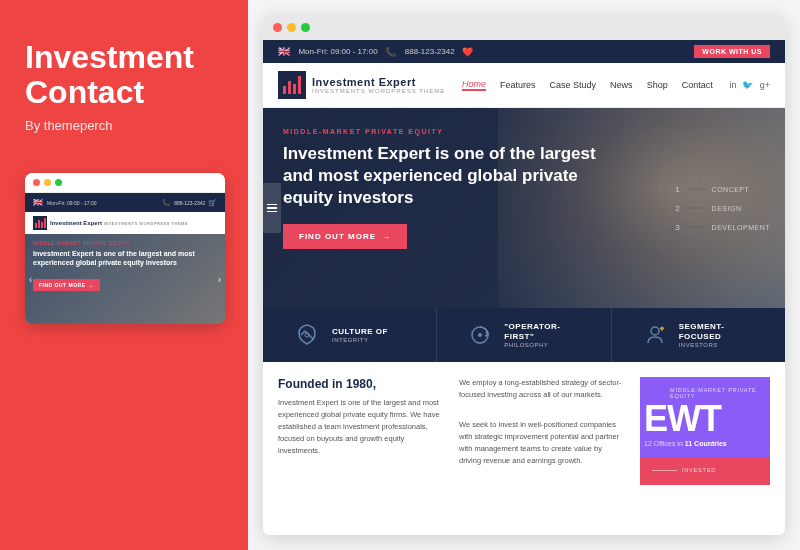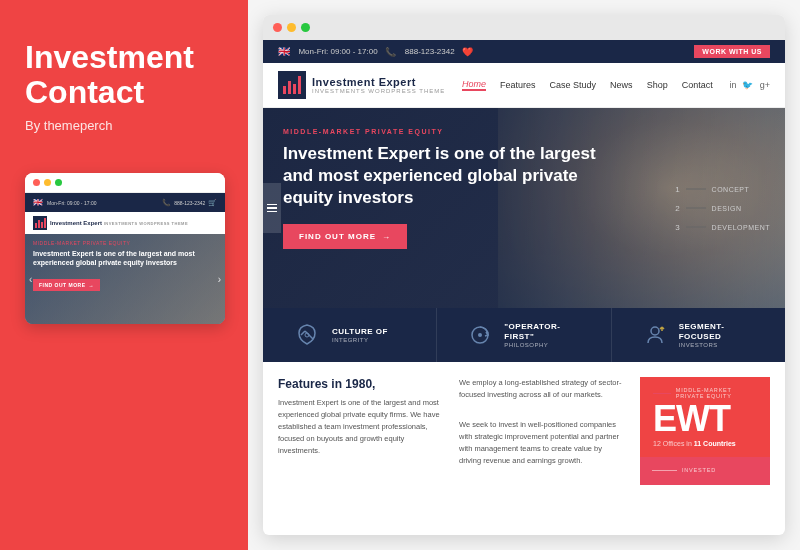--- a/index.html
+++ b/index.html
@@ -497,22 +497,22 @@
 
     
     .content-right {
       width: 130px;
       display: flex;
       flex-direction: column;
       gap: 0;
     }
 
     .stat-box {
-      background: #ef4444;
-      padding: 10px 13px;
+      background: #8b5cf6;
+      padding: 10px 4px;
       position: relative;
     }
 
     .stat-box-label {
       font-size: 6px;
       color: rgba(255,255,255,0.6);
       letter-spacing: 1px;
       margin-bottom: 2px;
       display: flex;
       align-items: center;
@@ -775,21 +775,21 @@
         </div>
         <div class="feature-text">
           <span class="feature-title">SEGMENT-FOCUSED</span>
           <span class="feature-sub">INVESTORS</span>
         </div>
       </div>
     </div>
 
     <div class="content-section">
       <div class="content-left">
-        <div class="content-founded">Features in 1980,</div>
+        <div class="content-founded">Founded in 1980,</div>
         <p>Investment Expert is one of the largest and most experienced global private equity firms. We have established a team investment professionals, focused on buyouts and growth equity investments.</p>
       </div>
       <div class="content-middle">
         <p>We employ a long-established strategy of sector-focused investing across all of our markets.</p>
         <br>
         <p>We seek to invest in well-positioned companies with strategic improvement potential and partner with management teams to create value by driving revenue and earnings growth.</p>
       </div>
       <div class="content-right">
         <div class="stat-box">
           <div class="stat-box-label">

